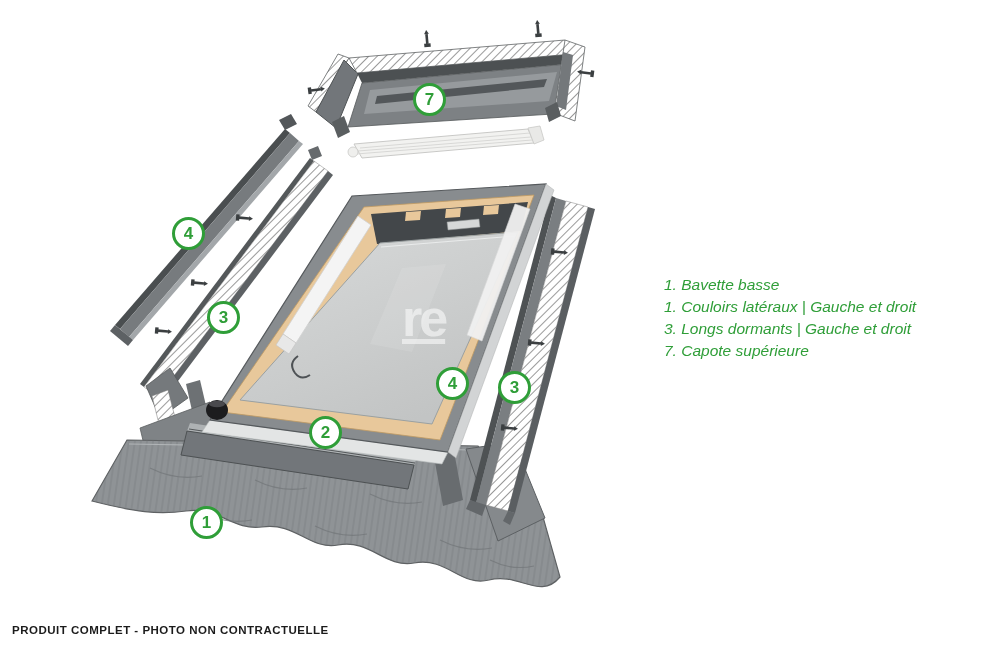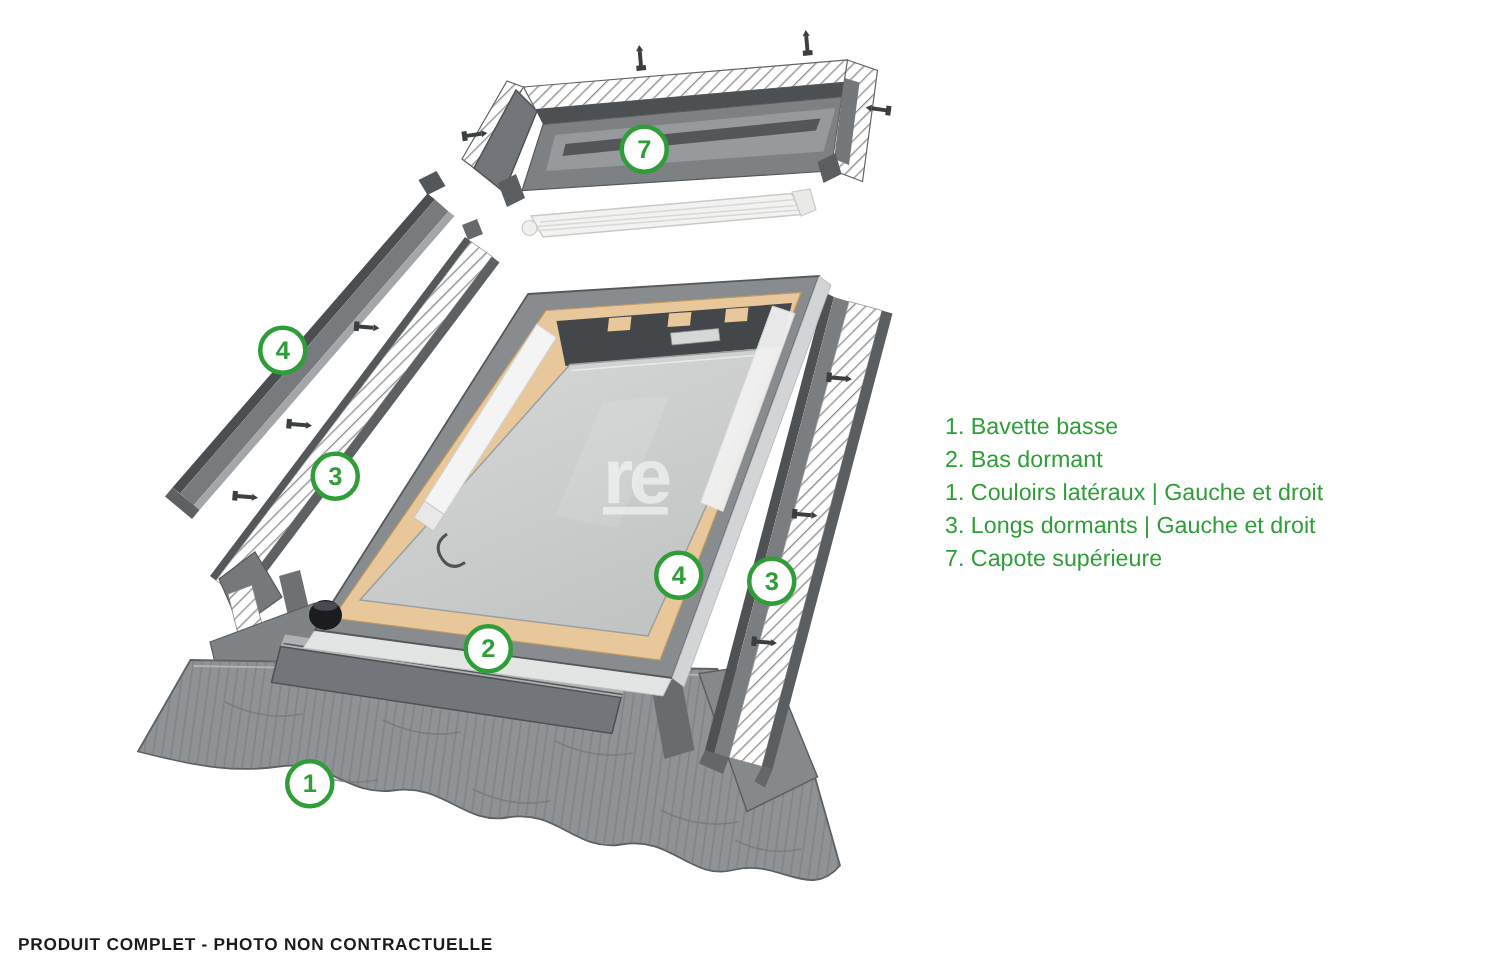--- a/index.html
+++ b/index.html
@@ -18,23 +18,23 @@
   }
   .badge{
     position:absolute;z-index:3;
     width:27px;height:27px;border-radius:50%;
     background:#ffffff;border:3px solid var(--accent-green,#2f9e38);
     color:var(--accent-green,#2f9e38);
     font-size:17px;font-weight:700;
     display:flex;align-items:center;justify-content:center;
   }
   .legend{
-    position:absolute;left:630px;top:274px;z-index:3;
+    position:absolute;left:664px;top:274px;z-index:3;
     color:var(--accent-green,#2f9e38);
-    font-size:15.5px;line-height:22px;white-space:nowrap;
+    font-size:15.5px;line-height:22px;white-space:nowrap;font-style:italic;
   }
   .caption{
     position:absolute;left:12px;top:624px;width:1000px;z-index:3;
     text-align:left;
     font-size:11.5px;font-weight:bold;letter-spacing:.5px;
     color:var(--caption-color,#1b1b1b);
   }
 </style>
 </head>
 <body>
@@ -199,20 +199,19 @@
     </div>
   <div class="badge" style="left:309px;top:416px;">
       <span>2</span>
     </div>
   <div class="badge" style="left:190px;top:506px;">
       <span>1</span>
     </div>
 
   <div class="legend">
     <div>1. Bavette basse</div>
-    <div>2. Bas dormant</div>
     <div>1. Couloirs latéraux | Gauche et droit</div>
     <div>3. Longs dormants | Gauche et droit</div>
     <div>7. Capote supérieure</div>
   </div>
 
   <div class="caption">PRODUIT COMPLET - PHOTO NON CONTRACTUELLE</div>
 </div>
 
 </body></html>

